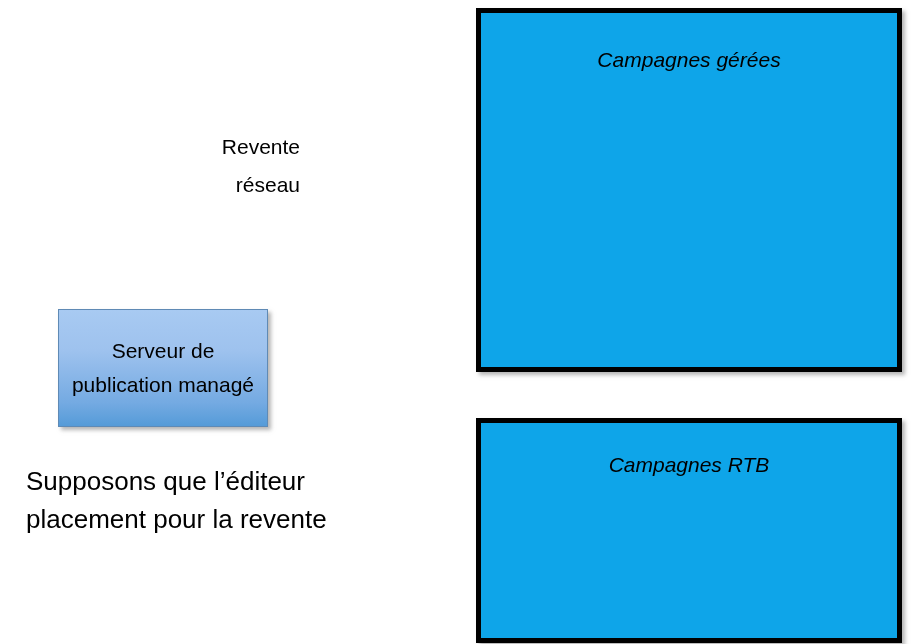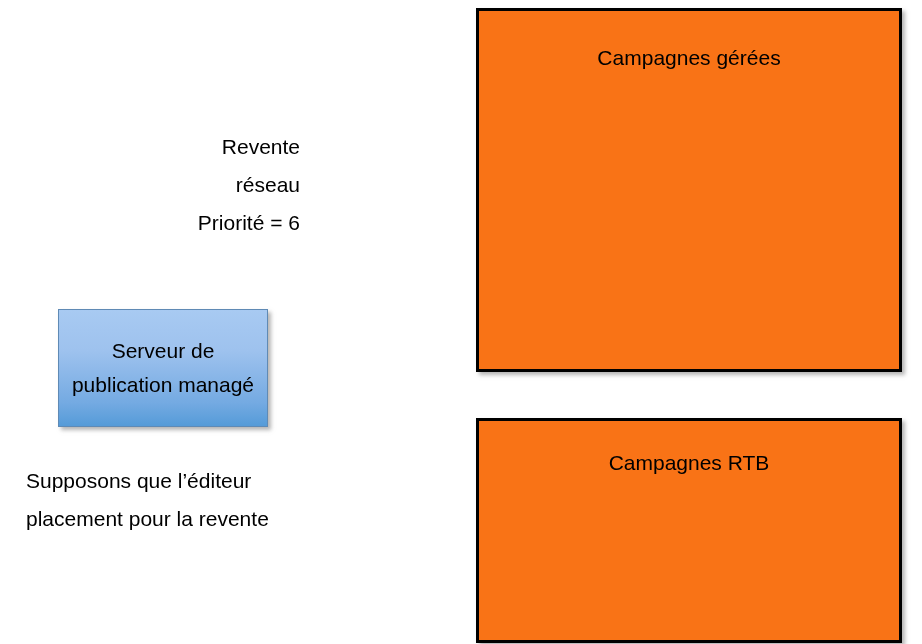--- a/index.html
+++ b/index.html
@@ -34,32 +34,33 @@
     left: 0px;
     top: 128px;
     width: 300px;
     text-align: right;
     font-size: 21px;
     line-height: 38px;
   }
   #left-note-bottom {
     left: 26px;
     top: 462px;
-    font-size: 21px;
+    font-size: 26px;
     line-height: 38px;
     text-align: left;
   }
 
   
   .group-panel {
     position: absolute;
-    background: #f97316;
-    border: 3px solid #000000;
+    background: #0ea5e9;
+    border: 5px solid #000000;
     box-shadow: 3px 3px 4px rgba(120,120,120,0.55);
     box-sizing: border-box;
+    font-style: italic;
   }
   .group-title {
     position: absolute;
     left: 0;
     width: 100%;
     text-align: center;
     font-size: 21px;
     color: #000000;
     white-space: nowrap;
   }
@@ -115,21 +116,20 @@
   }
 </style>
 </head>
 <body>
 
 <div id="canvas">
 
   <div class="text-block" id="left-note-top">
     <span class="line">Revente</span>
     <span class="line">réseau</span>
-    <span class="line">Priorité = 6</span>
   </div>
 
   <div class="blue-box" id="box-ad-server">
     <span class="box-label">
       <span class="line">Serveur de</span>
       <span class="line">publication managé</span>
     </span>
   </div>
 
   <div class="text-block" id="left-note-bottom">

